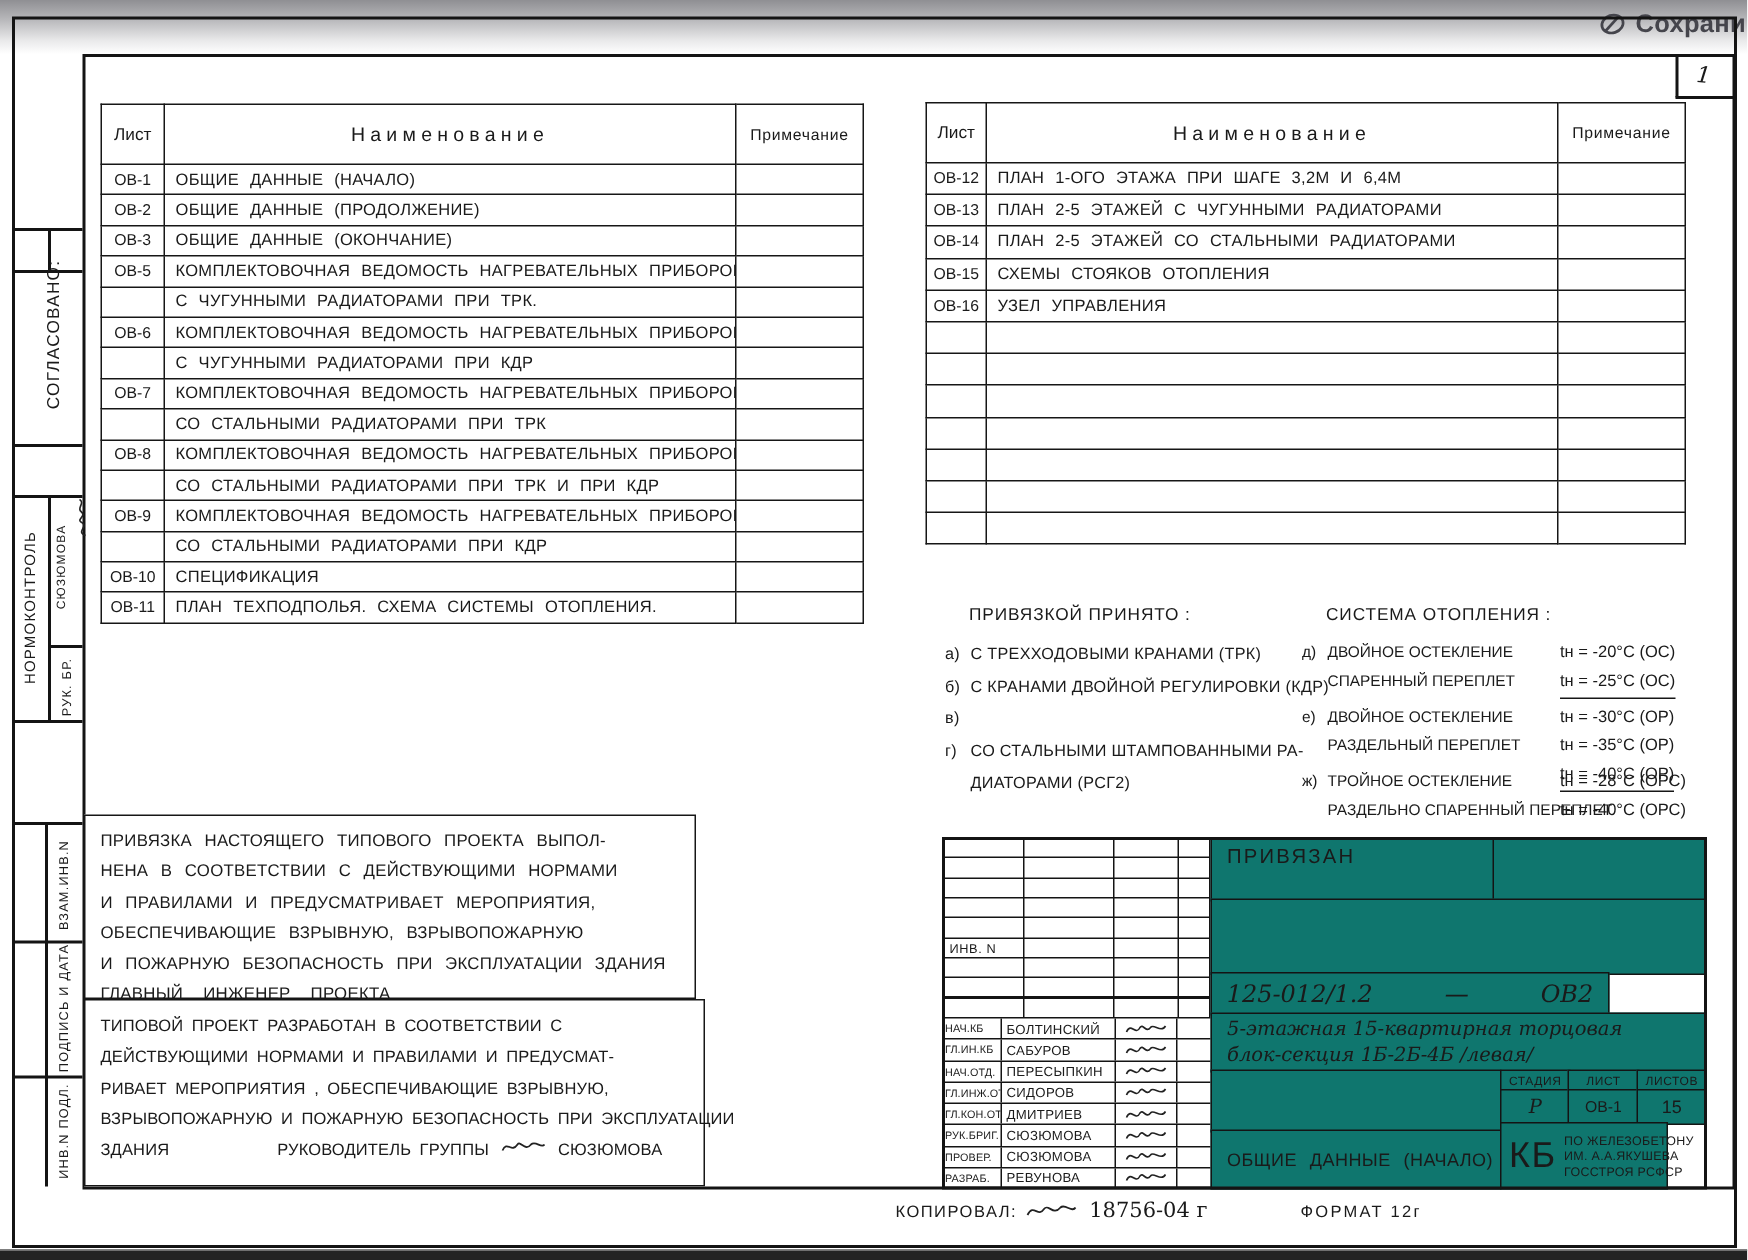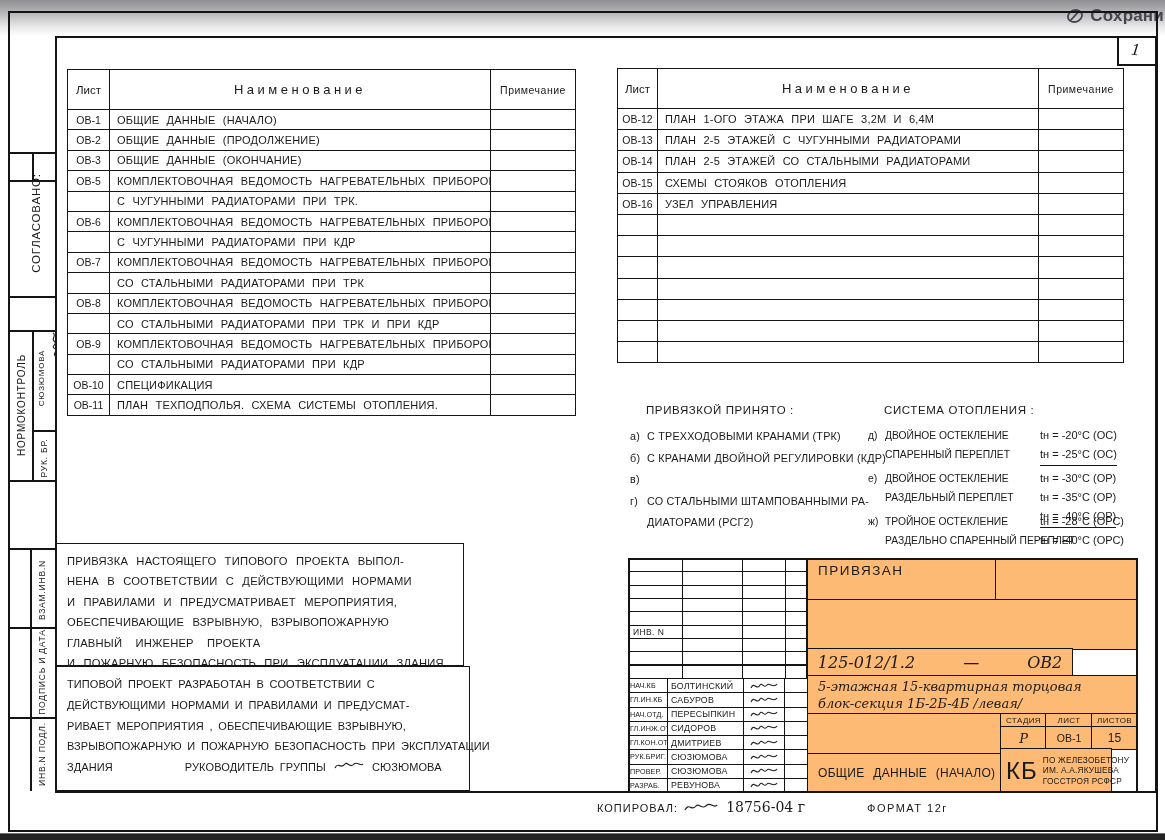--- a/index.html
+++ b/index.html
@@ -62,21 +62,21 @@
   #box1 { left:56px; top:543px; width:408px; height:123px; font-size:11.2px; line-height:20.4px;
           word-spacing:5px; letter-spacing:.2px; }
   #box2 { left:56px; top:666px; width:414px; height:125px; font-size:11px; line-height:20.8px;
           word-spacing:2.5px; letter-spacing:.1px; }
   .p-line { white-space:nowrap; }
   #box1 .p-footer { word-spacing:10px; }
   #box2 .p-footer { display:flex; align-items:baseline; gap:8px; }
   #box2 .p-footer .gap { width:56px; }
 
   
-  .cell { position:absolute; border:1.6px solid #141414; background:#fdba74; }
+  .cell { position:absolute; border:1.6px solid #141414; background:#0f766e; }
   #tb-outline { position:absolute; left:628px; top:558px; width:510px; height:235px;
                 border:2px solid #141414; pointer-events:none; background:none; }
   #tb-privyazan { left:807px; top:558px; width:190px; height:43px; padding:4px 10px;
                   font-size:13.5px; letter-spacing:1.5px; }
   #tb-topright { left:995px; top:558px; width:143px; height:43px; }
   #tb-empty { left:807px; top:599px; width:331px; height:51px; }
   #tb-doc { left:807px; top:648px; width:266px; height:29px; display:flex; align-items:center;
             justify-content:center; gap:48px; font-family:"DejaVu Serif",serif; font-style:italic; font-size:16px; }
   #tb-project { left:807px; top:675px; width:331px; height:40px; padding:2px 0 0 10px;
                 font-family:"DejaVu Serif",serif; font-style:italic; font-size:13px; line-height:17px; white-space:nowrap; }
@@ -366,22 +366,22 @@
           <div class="heat-line"><span class="heat-label"></span><span class="heat-text">РАЗДЕЛЬНО СПАРЕННЫЙ ПЕРЕПЛЕТ</span><span class="heat-temp">tн = -40°C (ОРС)</span></div>
         </div>
       </div>
   </div>
 
   <div id="box1" class="pbox">
     <div class="p-line">ПРИВЯЗКА НАСТОЯЩЕГО ТИПОВОГО ПРОЕКТА ВЫПОЛ-</div>
     <div class="p-line">НЕНА В СООТВЕТСТВИИ С ДЕЙСТВУЮЩИМИ НОРМАМИ</div>
     <div class="p-line">И ПРАВИЛАМИ И ПРЕДУСМАТРИВАЕТ МЕРОПРИЯТИЯ,</div>
     <div class="p-line">ОБЕСПЕЧИВАЮЩИЕ ВЗРЫВНУЮ, ВЗРЫВОПОЖАРНУЮ</div>
+    <div class="p-line">И ПОЖАРНУЮ БЕЗОПАСНОСТЬ ПРИ ЭКСПЛУАТАЦИИ ЗДАНИЯ</div>
     <div class="p-line p-footer">ГЛАВНЫЙ ИНЖЕНЕР ПРОЕКТА</div>
-    <div class="p-line">И ПОЖАРНУЮ БЕЗОПАСНОСТЬ ПРИ ЭКСПЛУАТАЦИИ ЗДАНИЯ</div>
   </div>
 
   <div id="box2" class="pbox">
     <div class="p-line">ТИПОВОЙ ПРОЕКТ РАЗРАБОТАН В СООТВЕТСТВИИ С</div>
     <div class="p-line">ДЕЙСТВУЮЩИМИ НОРМАМИ И ПРАВИЛАМИ И ПРЕДУСМАТ-</div>
     <div class="p-line">РИВАЕТ МЕРОПРИЯТИЯ , ОБЕСПЕЧИВАЮЩИЕ ВЗРЫВНУЮ,</div>
     <div class="p-line">ВЗРЫВОПОЖАРНУЮ И ПОЖАРНУЮ БЕЗОПАСНОСТЬ ПРИ ЭКСПЛУАТАЦИИ</div>
     <div class="p-footer">
       <span>ЗДАНИЯ</span>
       <span class="gap"></span>

